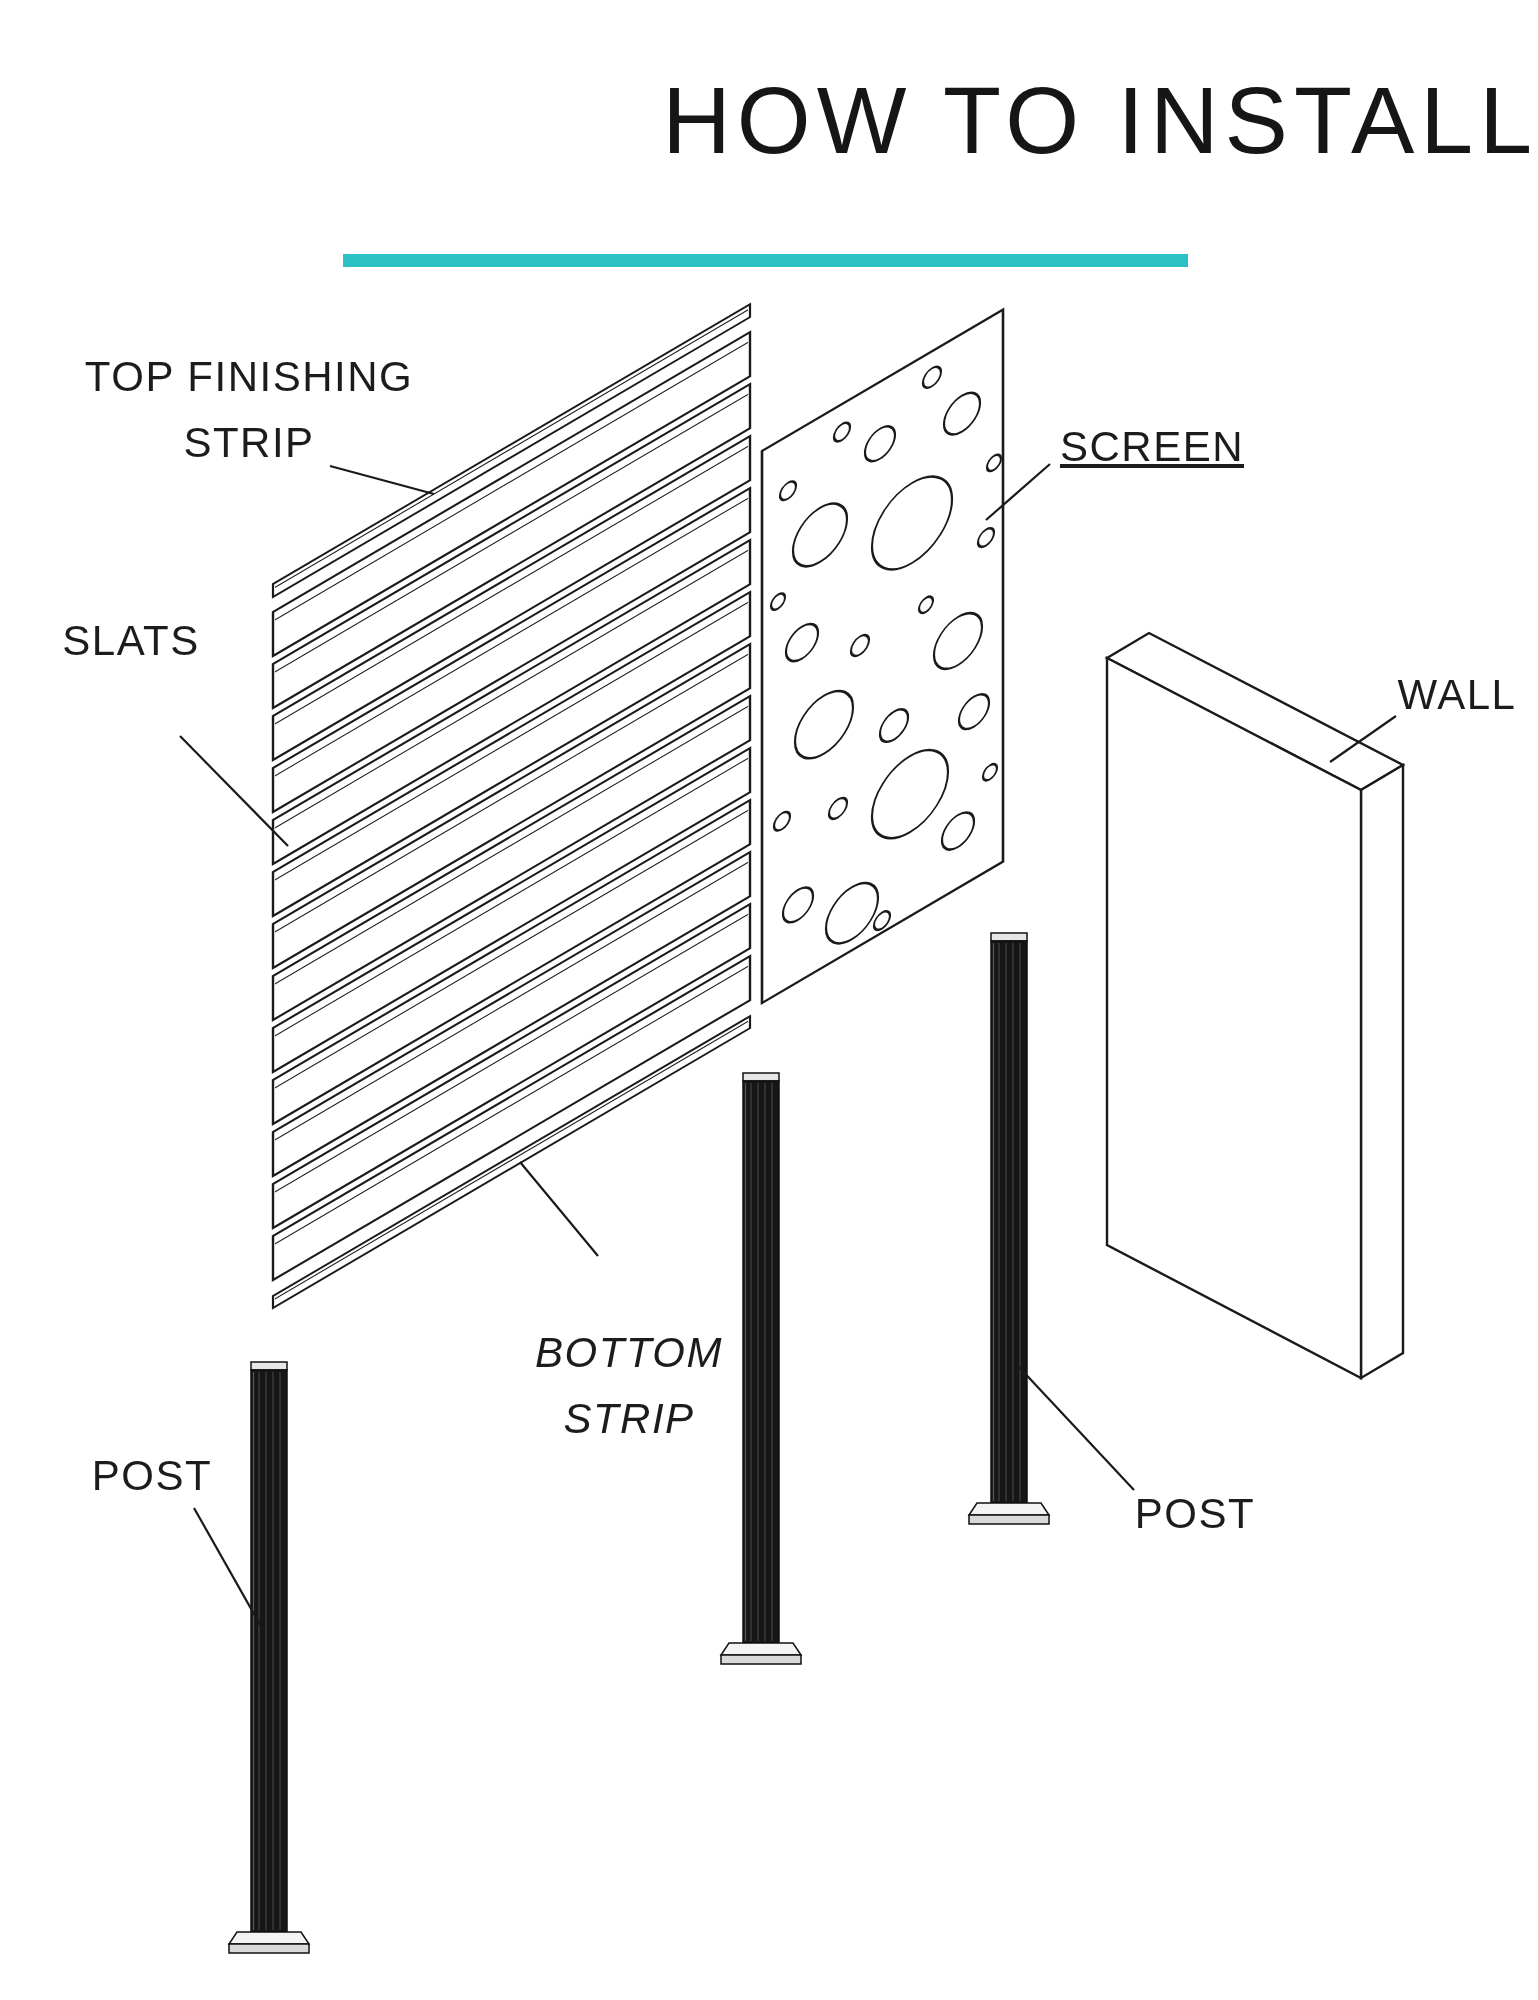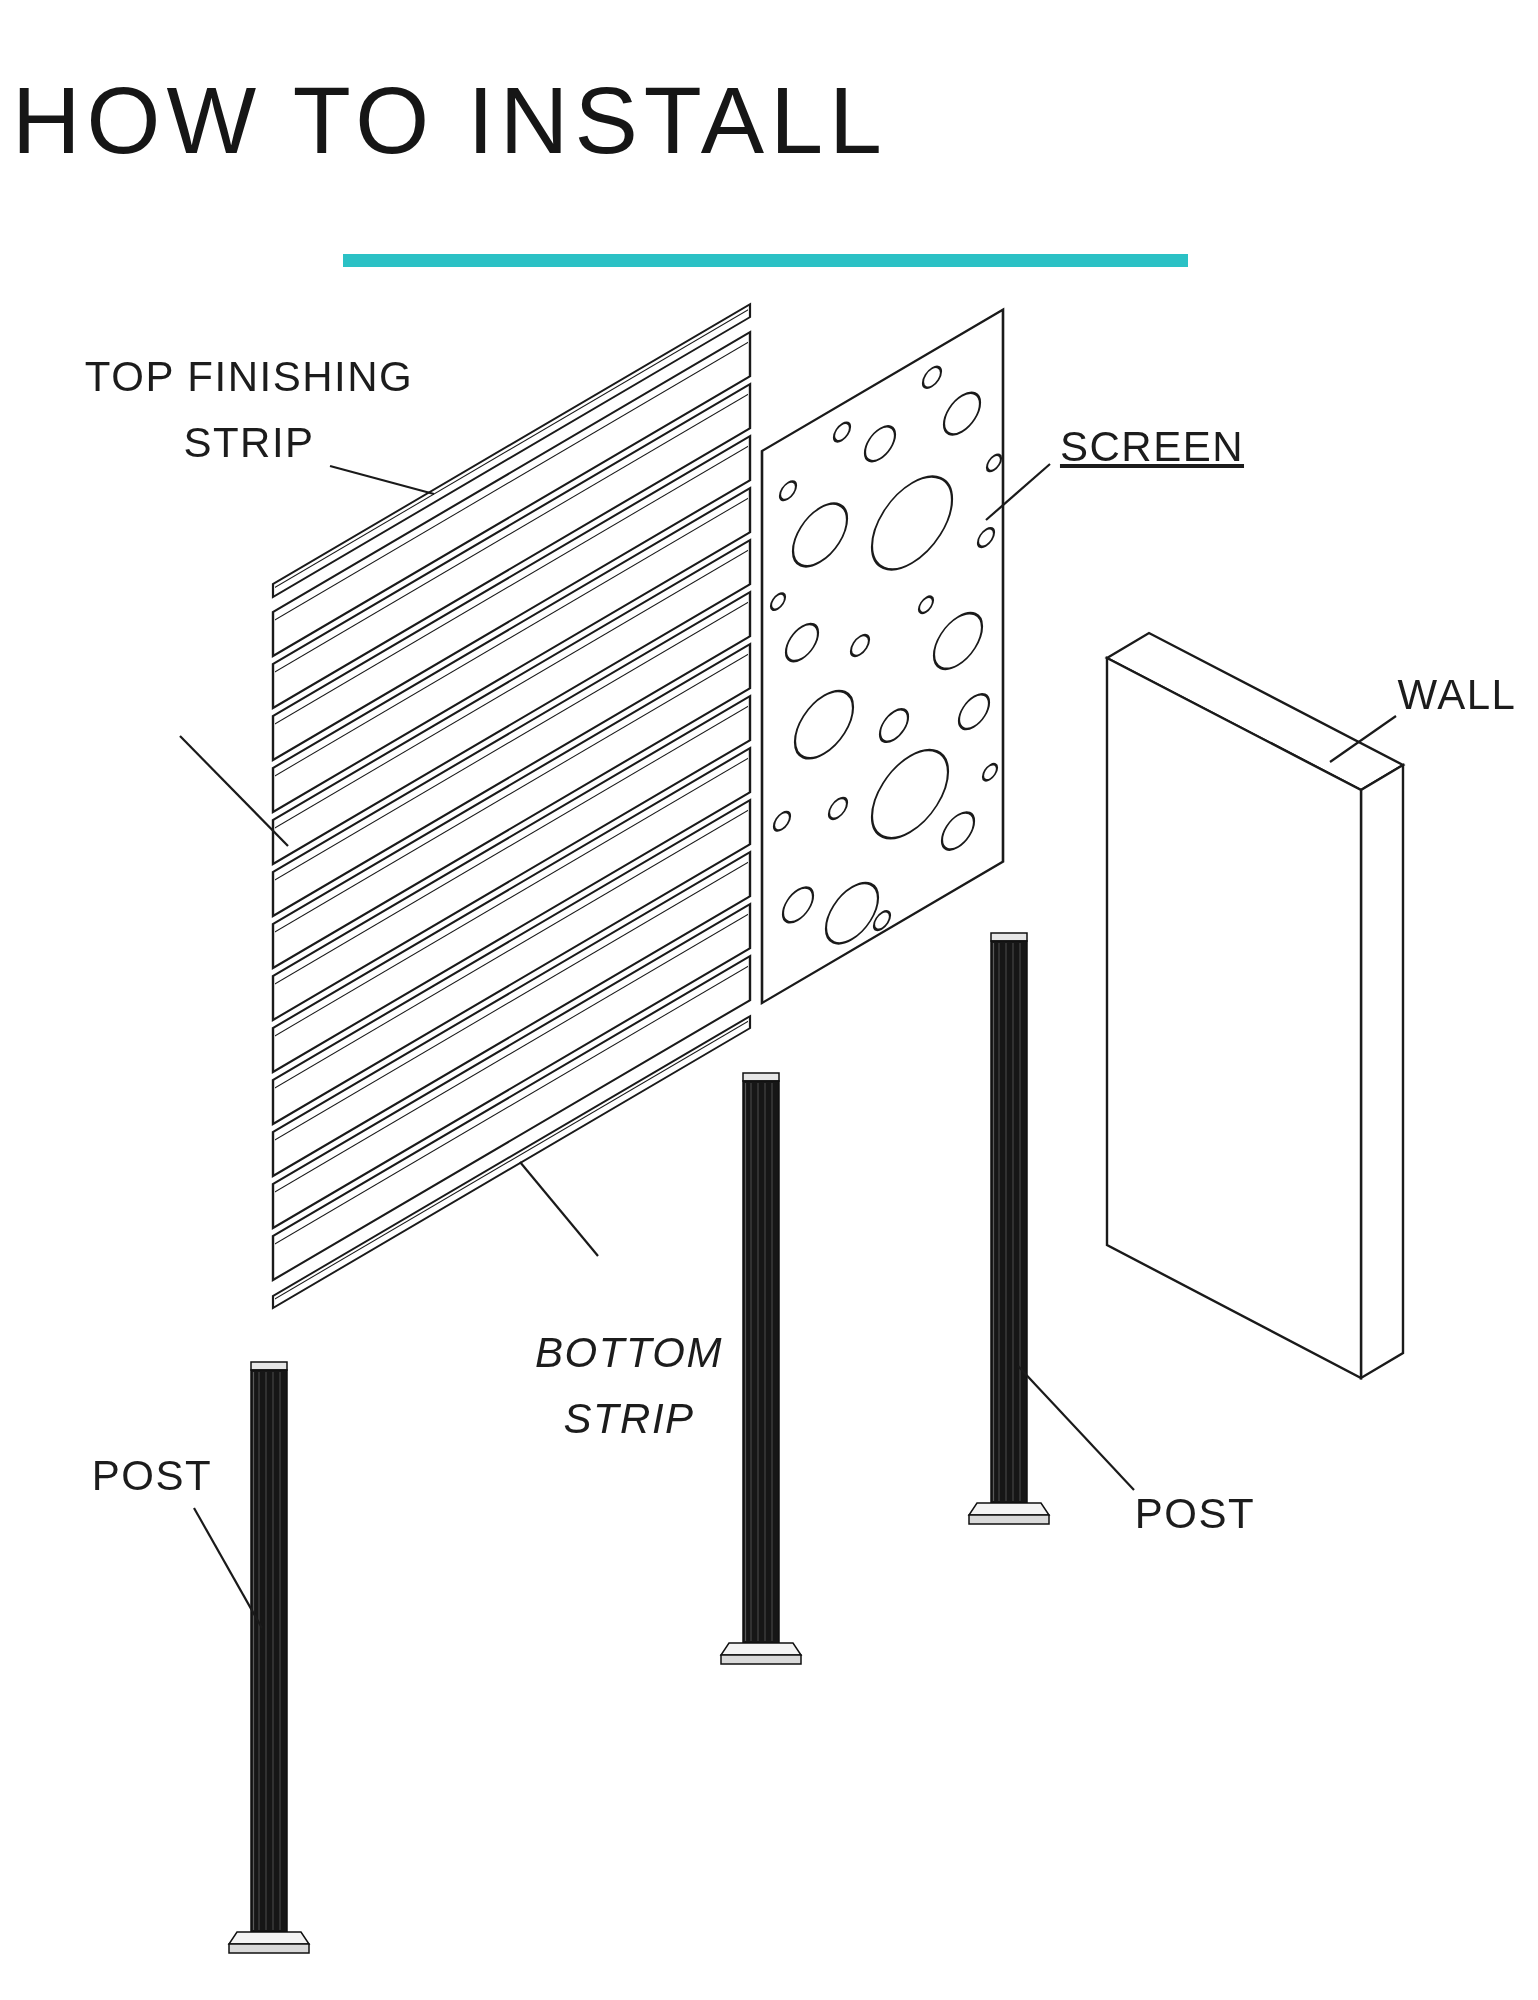--- a/index.html
+++ b/index.html
@@ -9,21 +9,21 @@
     background: #ffffff;
     position: relative;
     overflow: hidden;
     font-family: "Liberation Sans", sans-serif;
     color: #1a1a1a;
   }
   .title {
     position: absolute;
     top: 66px; left: 0; width: 100%;
     margin: 0;
-    text-align: left;
+    text-align: right;
     font-size: 95px;
     font-weight: 300;
     letter-spacing: 6px;
     color: #161616;
     white-space: nowrap;
     padding-left: 12px;
   }
   .divider {
     position: absolute;
     left: 343px; top: 254px;
@@ -146,20 +146,21 @@
     <line x1="1134" y1="1490" x2="1018" y2="1366"></line>
   </g>
 </svg>
 
 <div class="lbl" style="left:9px; top:344px; width:480px;">
   <span>TOP FINISHING</span>
   <span>STRIP</span>
 </div>
 
 <div class="lbl" style="left:1px; top:608px; width:260px;">
+  <span>SLATS</span>
 </div>
 
 <div class="lbl" style="left:1032px; top:414px; width:240px;text-decoration:underline;">
   <span>SCREEN</span>
 </div>
 
 <div class="lbl" style="left:1357px; top:662px; width:200px;">
   <span>WALL</span>
 </div>
 

